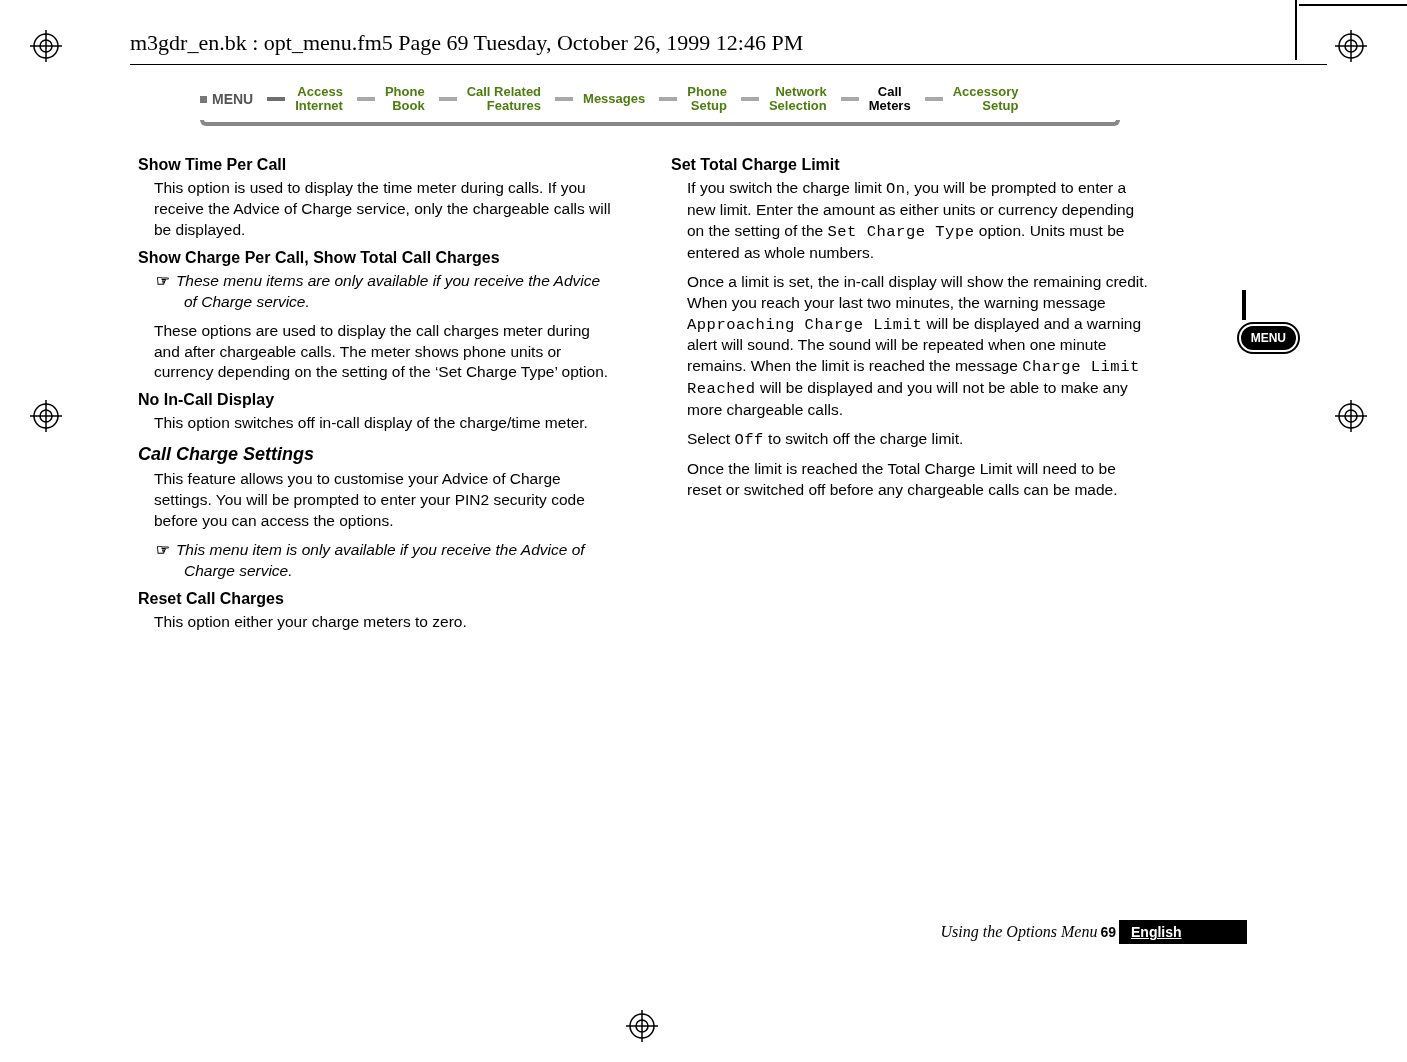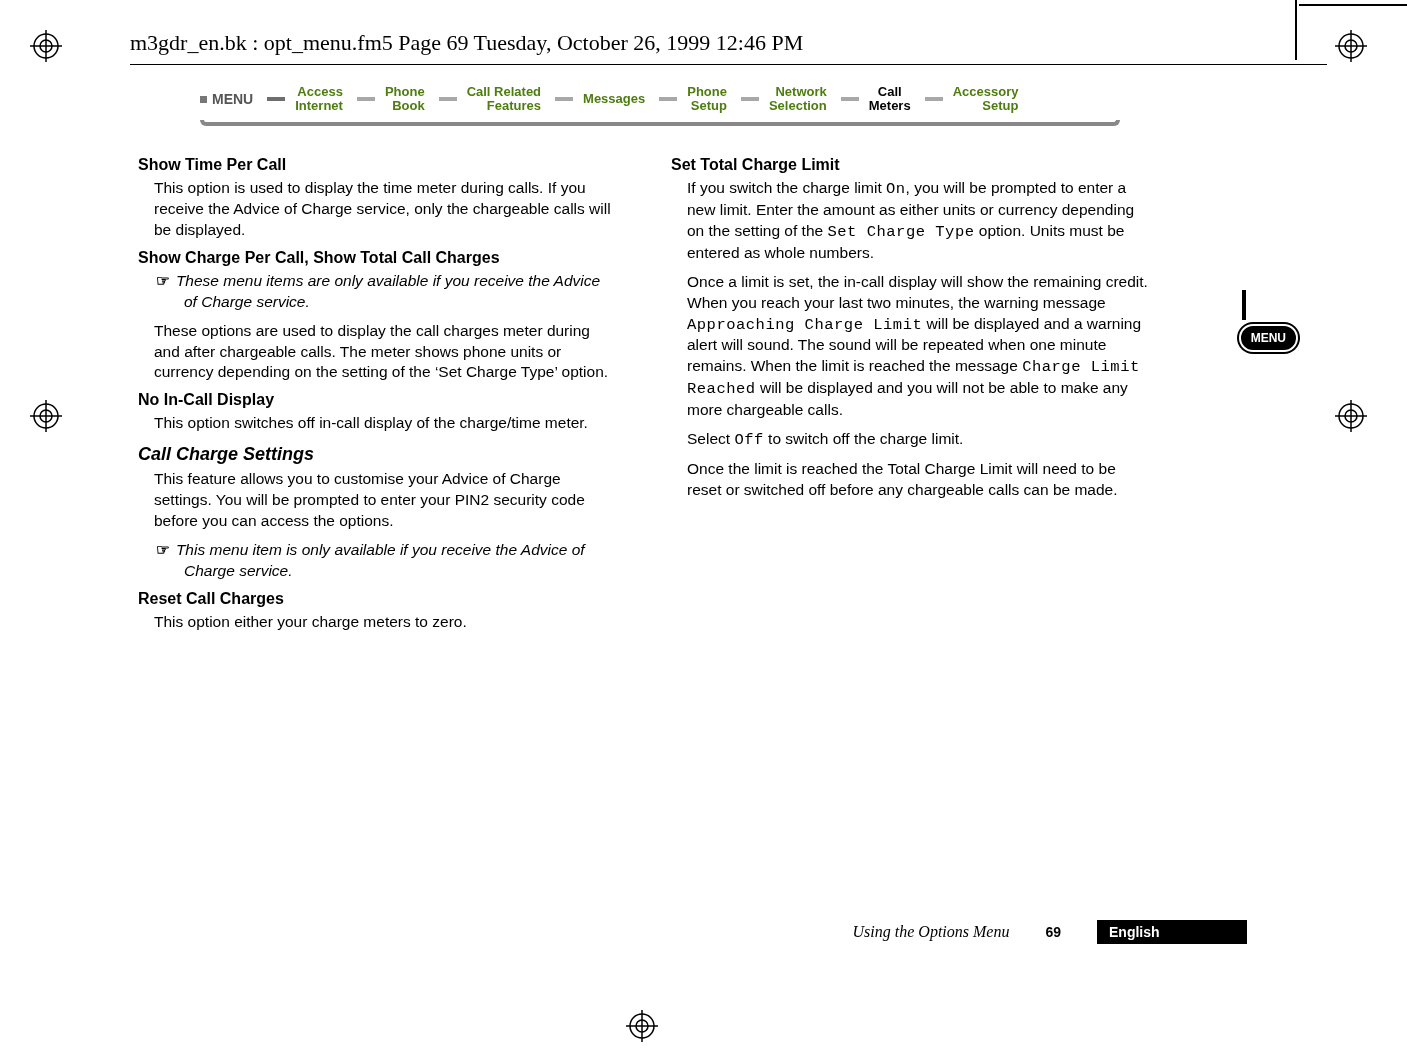--- a/index.html
+++ b/index.html
@@ -45,24 +45,24 @@
   p.note { font-size: 15.5px; font-style: italic; line-height: 1.35; margin: 2px 0 8px 46px; text-indent: -28px; }
   .note-icon { font-style: normal; font-weight: 900; margin-right: 6px; }
   .lcdfont { font-family: "Courier New", monospace; letter-spacing: 0.5px; }
 
   
   .side-tab { position:absolute; top:324px; right:109px; background:#000; color:#fff; font-size:12px; font-weight:700; padding:5px 10px; border-radius:14px; border:2px solid #fff; box-shadow:0 0 0 2px #000;}
   .change-bar { position:absolute; top:290px; right:161px; width:4px; height:30px; background:#000; }
 
   
   .footer { position:absolute; bottom:142px; left:0; right:0; }
-  .footer-inner { position:absolute; right:160px; display:flex; align-items:center; gap:36px; }
+  .footer-inner { position:absolute; right:160px; display:flex; align-items:center; gap:3px; }
   .footer-title { font-family:"Times New Roman", serif; font-style:italic; font-size:16px; }
   .footer-page { font-weight:900; font-size:14px; }
-  .footer-lang { background:#000; color:#fff; font-weight:800; font-size:14px; padding:4px 44px 4px 12px; width:150px; }
+  .footer-lang { background:#000; color:#fff; font-weight:800; font-size:14px; padding:4px 44px 4px 12px; width:128px;text-decoration:underline; }
 
 </style>
 </head>
 <body>
 
 <div class="page">
 
   <div class="reg tl">
     <svg viewBox="0 0 32 32">
         <circle cx="16" cy="16" r="12" fill="none" stroke="#000" stroke-width="1.5"></circle>

